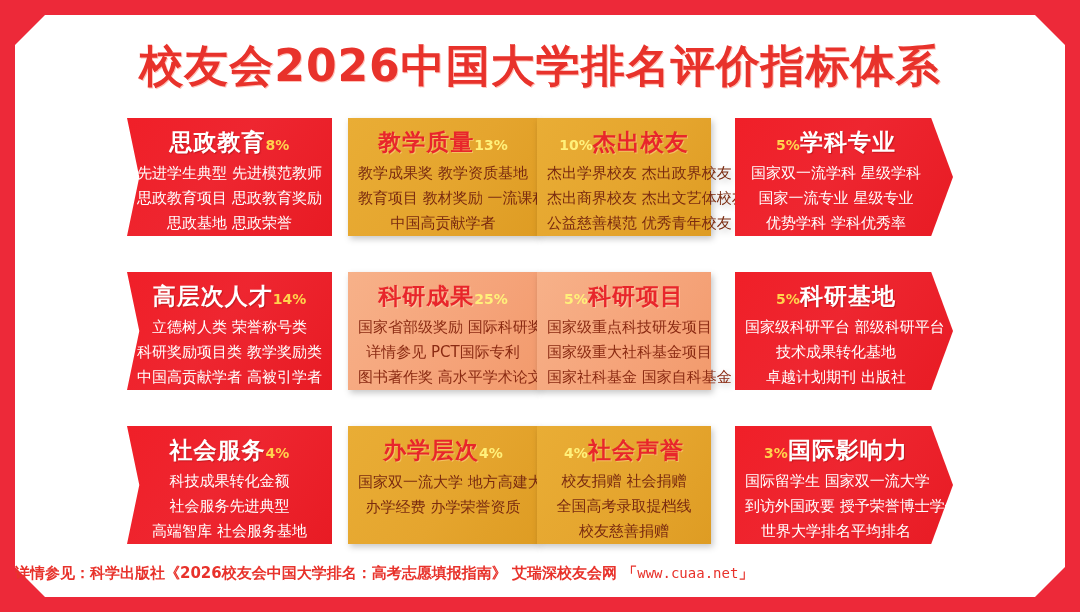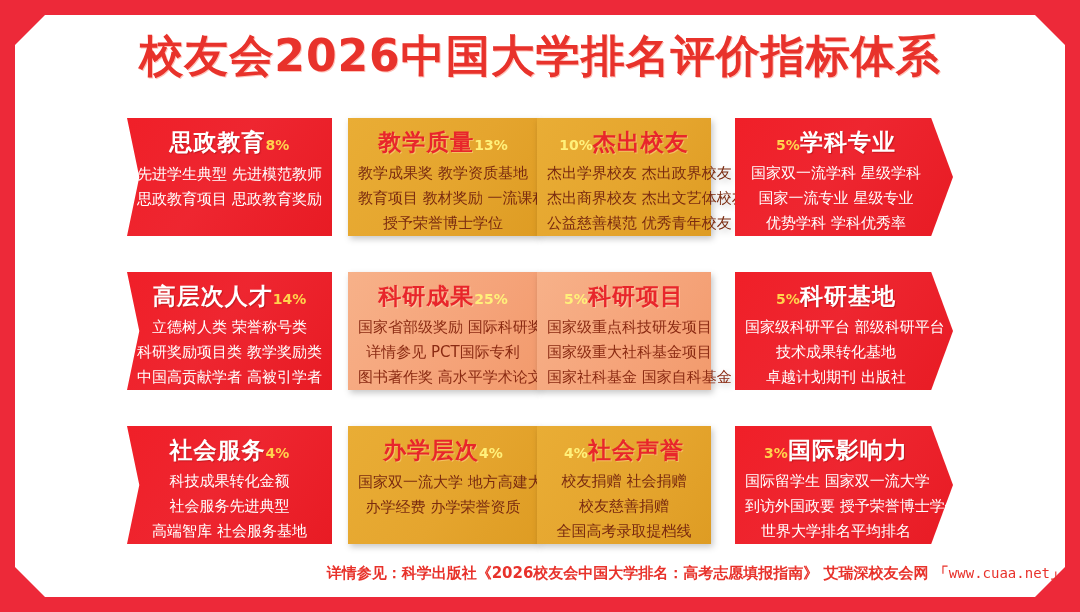--- a/index.html
+++ b/index.html
@@ -16,21 +16,21 @@
     overflow:hidden;
   }
   
   .corner{position:absolute;width:0;height:0;}
   .corner.tl{left:0;top:0;border-left:30px solid #ED2939;border-bottom:30px solid transparent;}
   .corner.tr{right:0;top:0;border-right:30px solid #ED2939;border-bottom:30px solid transparent;}
   .corner.bl{left:0;bottom:0;border-left:30px solid #ED2939;border-top:30px solid transparent;}
   .corner.br{right:0;bottom:0;border-right:30px solid #ED2939;border-top:30px solid transparent;}
 
   .title{
-    position:absolute;top:12px;left:0;width:100%;
+    position:absolute;top:22px;left:0;width:100%;
     text-align:center;
     font-size:44px;font-weight:bold;
     color:#E8322B;
     letter-spacing:1px;
     text-shadow:1px 1px 0 rgba(255,120,100,.45);
     white-space:nowrap;
   }
 
   .grid{
     position:absolute;
@@ -79,21 +79,21 @@
   .p-salmon .hpct{color:#FFF07A;}
 
   .lines{width:100%;text-align:center;margin-top:2px;}
   .ln{font-size:15px;line-height:25px;white-space:nowrap;}
   .p-red .ln{color:#FFFFFF;}
   .p-gold .ln{color:#7A2B10;}
   .p-salmon .ln{color:#8A2A12;}
 
   .footer{
     position:absolute;bottom:14px;left:0;width:100%;
-    text-align:right;
+    text-align:left;
     font-size:15px;font-weight:bold;
     color:#E8322B;
     white-space:nowrap;
   }
   .footer .url{font-family:"DejaVu Sans Mono","Liberation Mono",monospace;font-weight:normal;font-size:14px;}
 </style>
 </head>
 <body>
 
 <div class="frame">
@@ -107,31 +107,32 @@
   <div class="grid">
       <div class="row">
         <div class="card c1 shape-chevron p-red">
           <div class="head">
             <span class="hname">思政教育</span>
             <span class="hpct">8%</span>
           </div>
           <div class="lines">
             <div class="ln">先进学生典型 先进模范教师</div>
             <div class="ln">思政教育项目 思政教育奖励</div>
+            <div class="ln">思政基地 思政荣誉</div>
           </div>
         </div>
         <div class="card c2 shape-rect p-gold">
           <div class="head">
             <span class="hname">教学质量</span>
             <span class="hpct">13%</span>
           </div>
           <div class="lines">
             <div class="ln">教学成果奖 教学资质基地</div>
             <div class="ln">教育项目 教材奖励 一流课程</div>
-            <div class="ln">授予荣誉博士学位</div>
+            <div class="ln">中国高贡献学者</div>
           </div>
         </div>
         <div class="card c3 shape-rect p-gold">
           <div class="head">
             <span class="hpct">10%</span>
             <span class="hname">杰出校友</span>
           </div>
           <div class="lines">
             <div class="ln">杰出学界校友 杰出政界校友</div>
             <div class="ln">杰出商界校友 杰出文艺体校友</div>
@@ -218,22 +219,22 @@
             <div class="ln">办学经费  办学荣誉资质</div>
           </div>
         </div>
         <div class="card c3 shape-rect p-gold">
           <div class="head">
             <span class="hpct">4%</span>
             <span class="hname">社会声誉</span>
           </div>
           <div class="lines">
             <div class="ln">校友捐赠 社会捐赠</div>
+            <div class="ln">全国高考录取提档线</div>
             <div class="ln">校友慈善捐赠</div>
-            <div class="ln">全国高考录取提档线</div>
           </div>
         </div>
         <div class="card c4 shape-arrow p-red">
           <div class="head">
             <span class="hpct">3%</span>
             <span class="hname">国际影响力</span>
           </div>
           <div class="lines">
             <div class="ln">国际留学生 国家双一流大学</div>
             <div class="ln">到访外国政要 授予荣誉博士学位</div>

